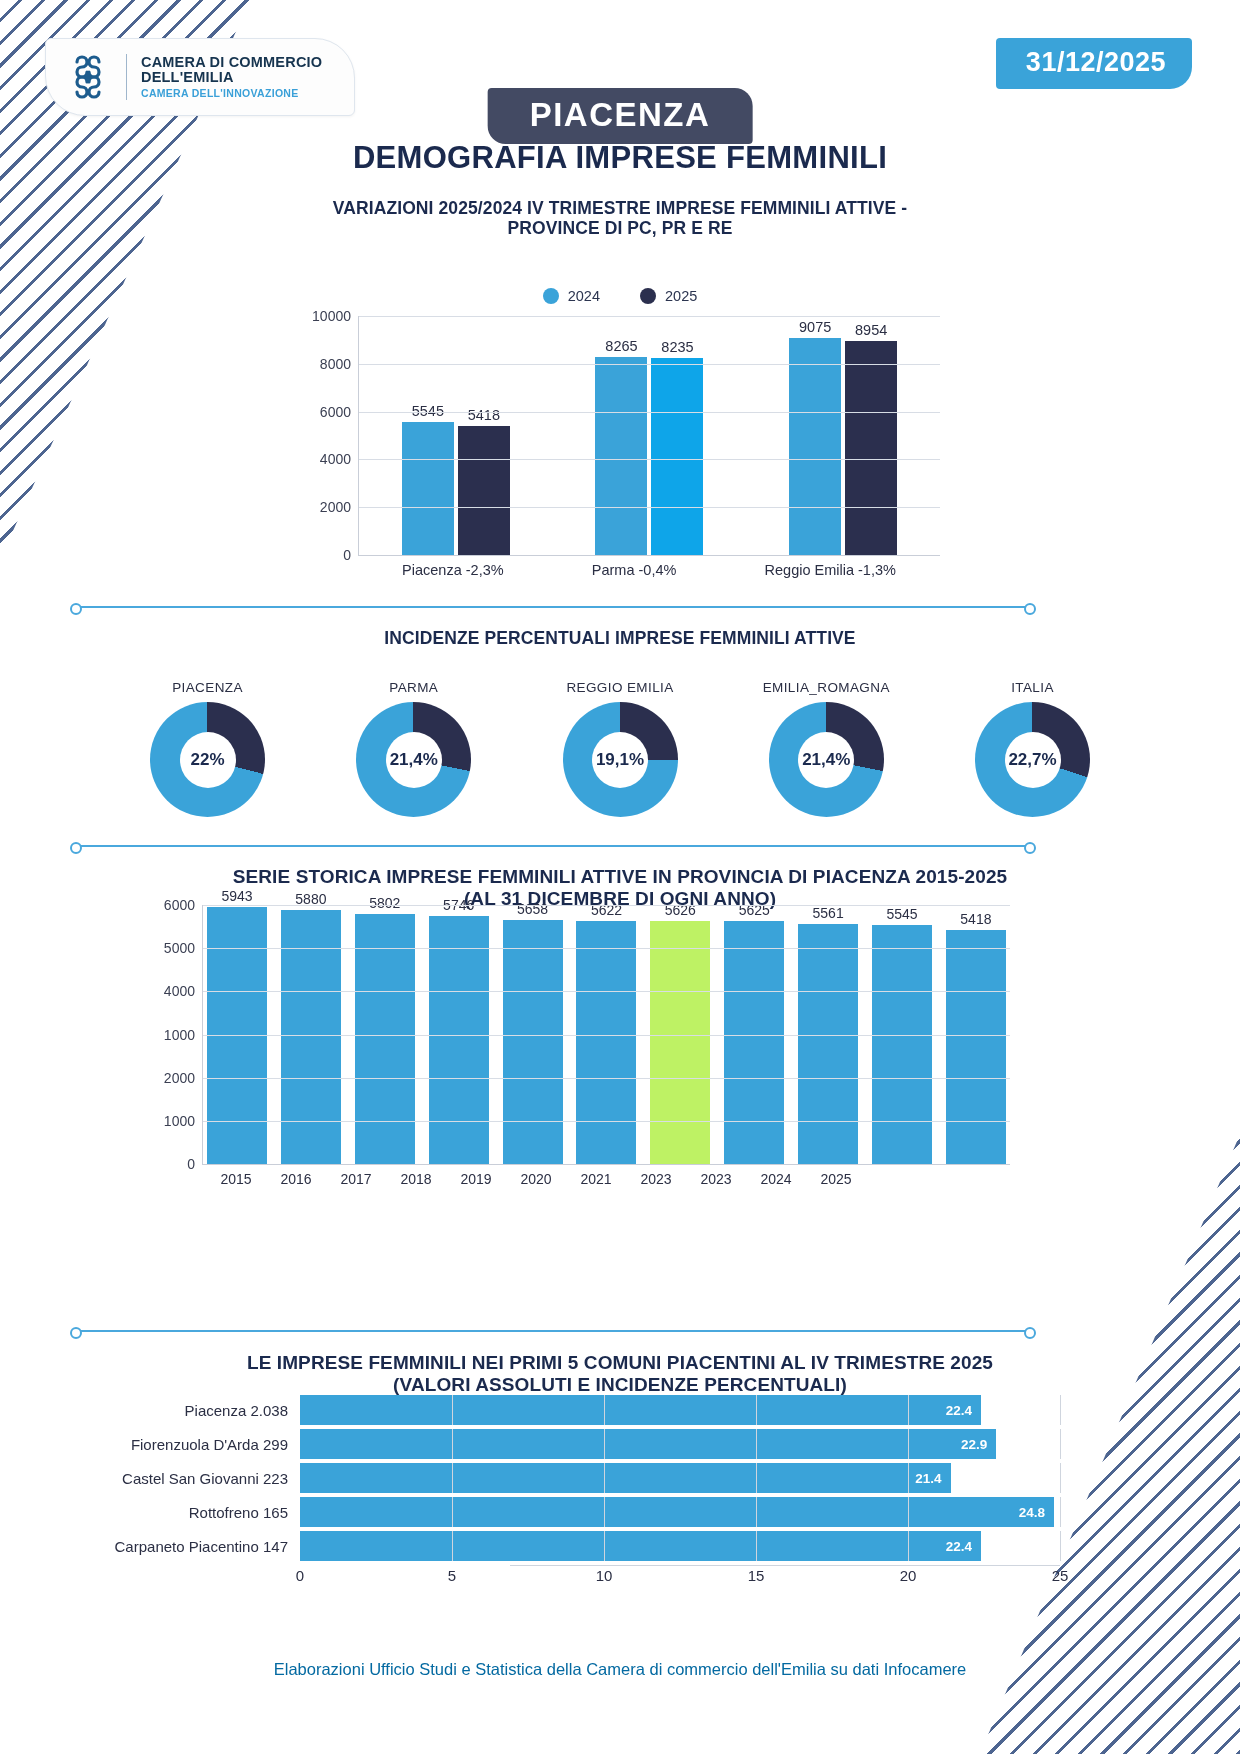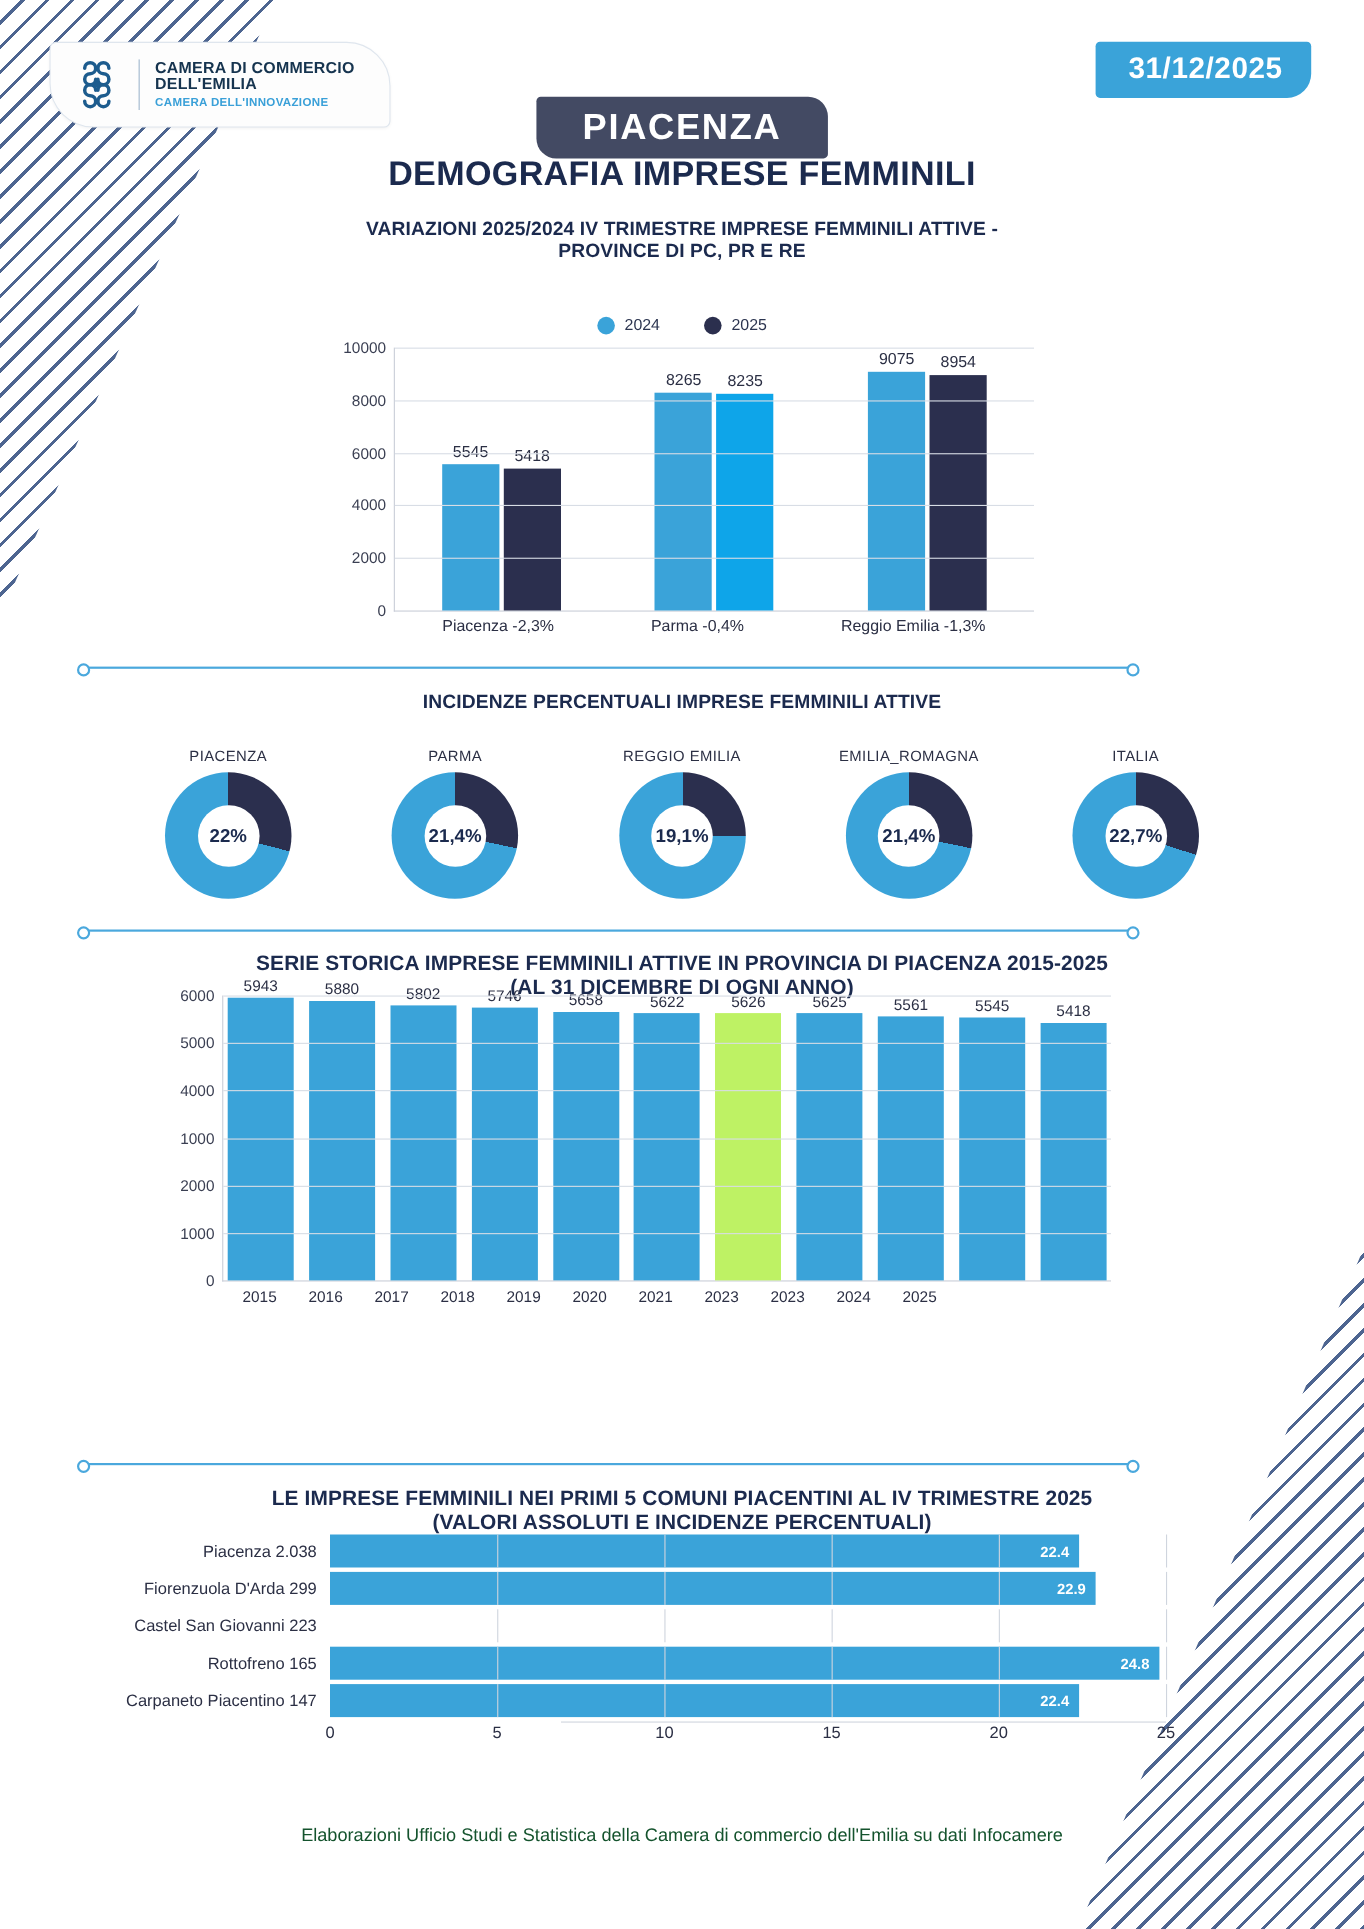--- a/index.html
+++ b/index.html
@@ -167,21 +167,21 @@
   .haxis span {
     position:absolute; transform:translateX(-50%);
     font-size:15px; color:#2b2f44; top:2px;
   }
   .haxis-line {
     position:absolute; left:210px; right:0; top:0; height:1px; background:#cfd5de;
   }
   
   .footer {
     position:absolute; left:0; right:0; top:1660px; text-align:center;
-    font-size:16.5px; color:#14532d;
+    font-size:16.5px; color:#0369a1;
   }
 </style>
 </head>
 <body>
 
 <div class="stripes-tl"></div>
 <div class="stripes-br"></div>
 
 <div class="logo-card">
   <svg class="logo-mark" viewBox="0 0 48 48">
@@ -411,20 +411,21 @@
         </div>
       </div>
       <div class="hrow">
         <div class="hlabel">Castel San Giovanni 223</div>
         <div class="htrack">
           <div class="vgrid" style="left: 20%;"></div>
           <div class="vgrid" style="left: 40%;"></div>
           <div class="vgrid" style="left: 60%;"></div>
           <div class="vgrid" style="left: 80%;"></div>
           <div class="vgrid" style="left: 100%;"></div>
+          <div class="hbar" style="width: 85.6%; background: rgb(58, 163, 217);">21.4</div>
         </div>
       </div>
       <div class="hrow">
         <div class="hlabel">Rottofreno 165</div>
         <div class="htrack">
           <div class="vgrid" style="left: 20%;"></div>
           <div class="vgrid" style="left: 40%;"></div>
           <div class="vgrid" style="left: 60%;"></div>
           <div class="vgrid" style="left: 80%;"></div>
           <div class="vgrid" style="left: 100%;"></div>

